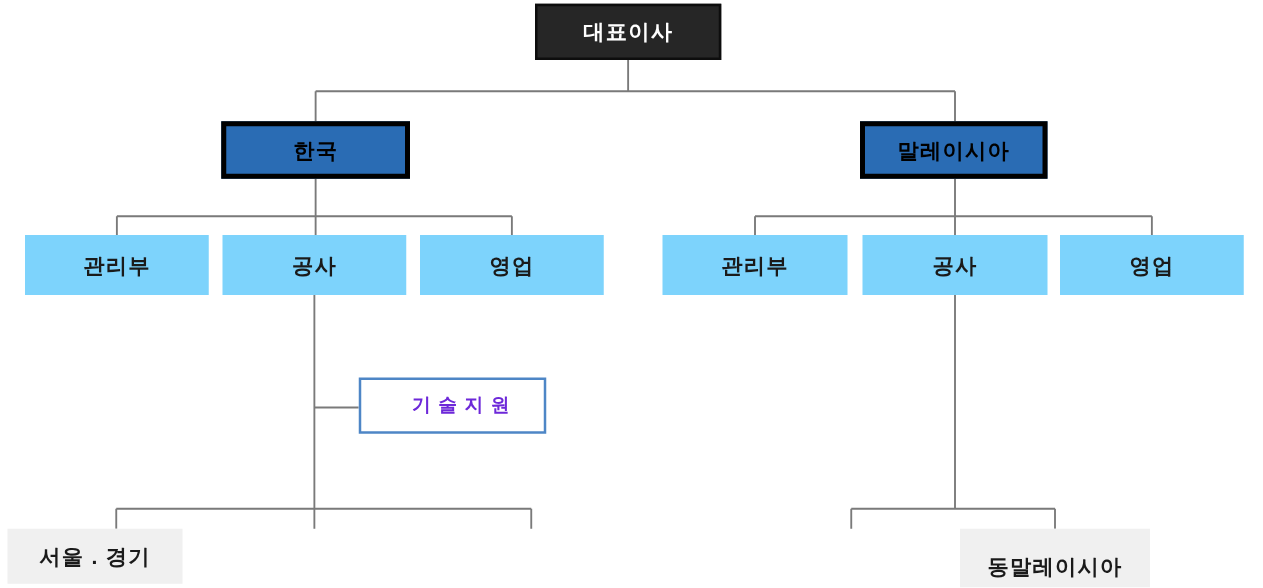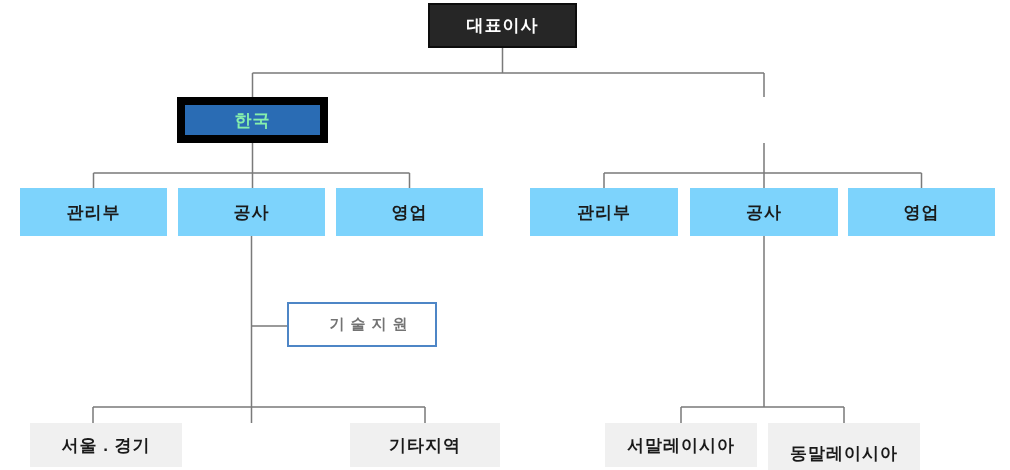--- a/index.html
+++ b/index.html
@@ -28,31 +28,31 @@
     letter-spacing: 1px;
     white-space: nowrap;
   }
   .exec {
     background: #262626;
     border: 2px solid #0d0d0d;
     color: #ffffff;
   }
   .branch {
     background: #2a6cb4;
-    border: 8px solid #000000;
-    color: #86efac;
+    border: 4px solid #000000;
+    color: #000000;
   }
   .dept {
     background: #7dd3fc;
     color: #1a1a1a;
   }
   .support {
     background: #ffffff;
     border: 2px solid #4e86c6;
-    color: #737373;
+    color: #6d28d9;
     font-size: 15px;
     letter-spacing: 6px;
     padding-left: 19px; 
   }
   .region {
     background: #f0f0f0;
     color: #1a1a1a;
   }
 </style>
 </head>
@@ -64,30 +64,29 @@
     <path d="M502.5 48 V73 M252.5 73 H764 M252.5 73 V97 M764 73 V97" stroke="#7a7a7a" stroke-width="1.5" fill="none"></path>
     <path d="M252.5 143 V173 M93.5 173 H409.5 M93.5 173 V188 M252.5 173 V188 M409.5 173 V188" stroke="#7a7a7a" stroke-width="1.5" fill="none"></path>
     <path d="M764 143 V173 M604 173 H921.5 M604 173 V188 M764 173 V188 M921.5 173 V188" stroke="#7a7a7a" stroke-width="1.5" fill="none"></path>
     <path d="M251.5 236 V423 M251.5 326 H287 M93 407 H425 M93 407 V423 M425 407 V423" stroke="#7a7a7a" stroke-width="1.5" fill="none"></path>
     <path d="M764 236 V407 M681 407 H844 M681 407 V423 M844 407 V423" stroke="#7a7a7a" stroke-width="1.5" fill="none"></path>
   </svg>
 
   <div class="node exec" style="left:428px; top:3px; width:149px; height:45px;">대표이사</div>
 
   <div class="node branch" style="left:177px; top:97px; width:151px; height:46px;">한국</div>
+  <div class="node branch" style="left:688px; top:97px; width:150px; height:46px;">말레이시아</div>
 
   <div class="node dept" style="left:20px; top:188px; width:147px; height:48px;">관리부</div>
   <div class="node dept" style="left:178px; top:188px; width:147px; height:48px;">공사</div>
   <div class="node dept" style="left:336px; top:188px; width:147px; height:48px;">영업</div>
 
   <div class="node dept" style="left:530px; top:188px; width:148px; height:48px;">관리부</div>
   <div class="node dept" style="left:690px; top:188px; width:148px; height:48px;">공사</div>
   <div class="node dept" style="left:848px; top:188px; width:147px; height:48px;">영업</div>
 
   <div class="node support" style="left:287px; top:302px; width:150px; height:45px;">기술지원</div>
 
-  <div class="node region" style="left:30px; top:423px; width:152px; height:44px;">서울 . 경기</div>
-  <div class="node region" style="left:350px; top:423px; width:150px; height:44px;">기타지역</div>
+  <div class="node region" style="left:6px; top:423px; width:140px; height:44px;">서울 . 경기</div>
 
-  <div class="node region" style="left:605px; top:423px; width:152px; height:44px;">서말레이시아</div>
   <div class="node region" style="left:768px; top:423px; width:152px; height:60px;">동말레이시아</div>
 
 </div>
 
 </body></html>

